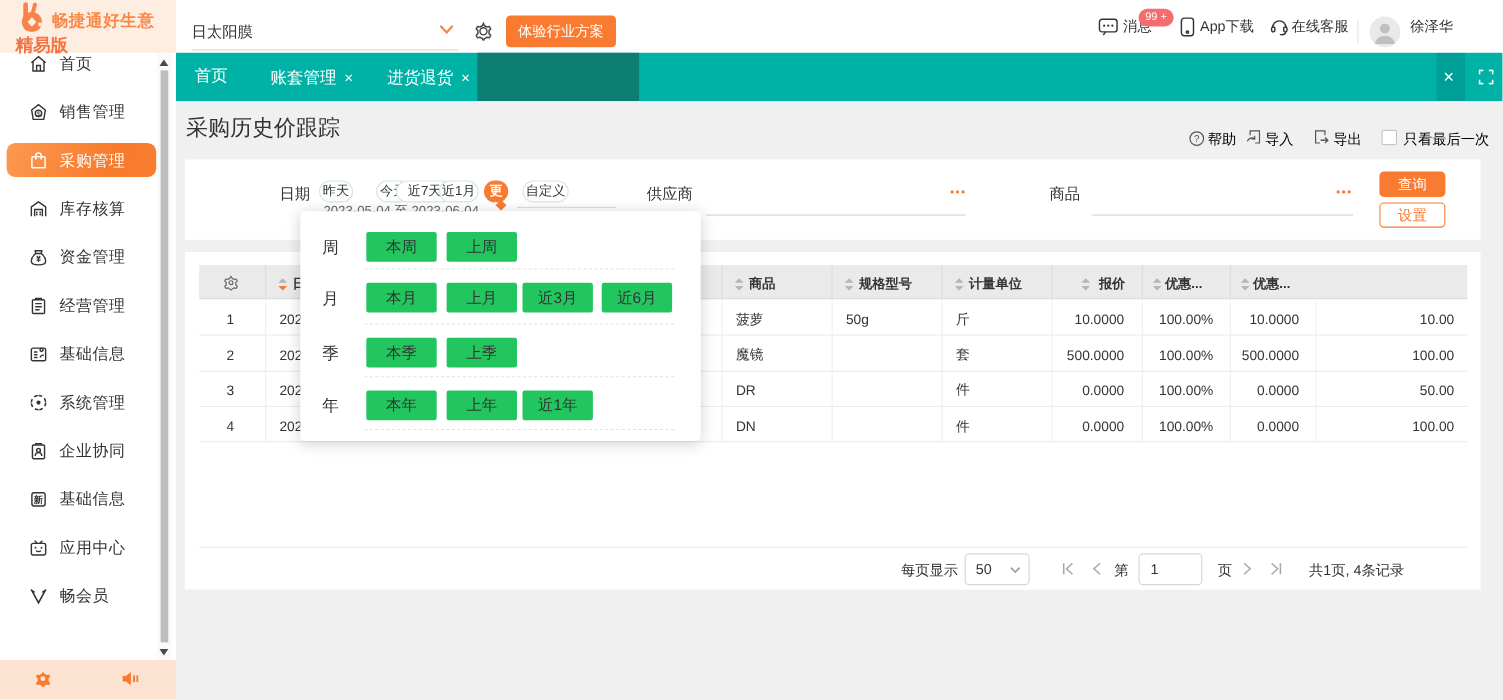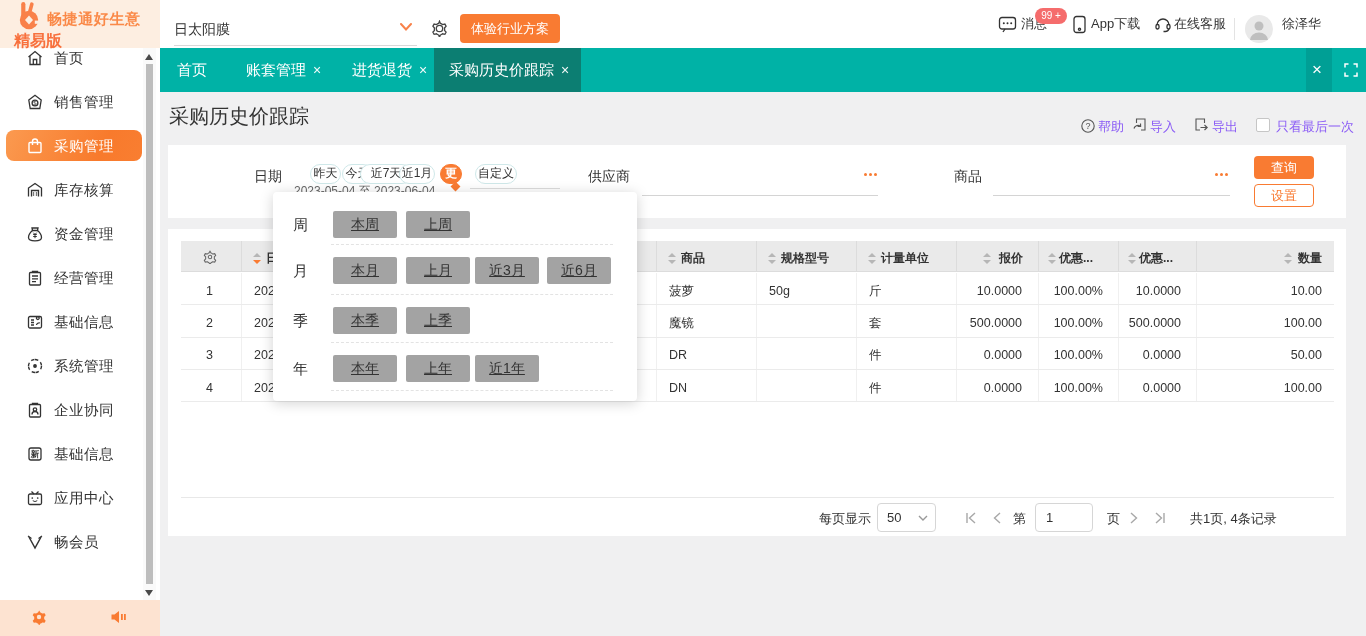--- a/index.html
+++ b/index.html
@@ -33,21 +33,21 @@
 
 #tabbar { position:absolute; left:160px; top:48px; width:1206px; height:44px; background:#00b2a6; }
 #tabbar .tab { position:absolute; top:0; height:44px; line-height:44px; color:#fff; font-size:15px; white-space:nowrap; }
 #tabbar .tab .x { font-size:14px; margin-left:7px; opacity:.95; }
 #tab-active { position:absolute; left:274px; top:0; width:147px; height:44px; background:#0c7e72; }
 #tabx-bg { position:absolute; left:1146px; top:0; width:26px; height:44px; background:rgba(0,0,0,0.10); }
 
 
 #content { position:absolute; left:160px; top:92px; width:1206px; height:544px; background:#f0f0f1; }
 #pgtitle { position:absolute; left:9px; top:11px; font-size:20px; color:#333; }
-.util { position:absolute; top:26px; font-size:13px; color:#8b5cf6; }
+.util { position:absolute; top:26px; font-size:13px; color:#000000; }
 #chk { position:absolute; left:1096px; top:26px; width:14px; height:14px; border:1px solid #c6c6c6; border-radius:2px; background:#fff; }
 
 #fpanel { position:absolute; left:8px; top:53px; width:1178px; height:73px; background:#fff; }
 .flabel { position:absolute; font-size:14px; color:#333; top:23px; }
 .pill { position:absolute; top:19px; height:20px; border:1px solid #cfe8e9; border-radius:10px; font-size:12px; color:#333; text-align:center; line-height:17px; background:#fff; }
 .pill.more { background:#f97b32; border-color:#f97b32; color:#fff; font-weight:bold; }
 #drange { position:absolute; left:126px; top:38px; font-size:12px; color:#666; }
 .uline { position:absolute; top:50px; border-top:1px solid #d4d4d4; }
 .dots { position:absolute; top:28px; width:14px; height:4px; }
 .dots i { position:absolute; top:0; width:3px; height:3px; border-radius:50%; background:#f97b32; }
@@ -70,21 +70,21 @@
 #pgline { position:absolute; left:13px; top:268px; width:1153px; border-top:1px solid #e8e8e8; }
 .pgt { position:absolute; font-size:13px; color:#333; top:281px; }
 #psel { position:absolute; left:709px; top:274px; width:59px; height:29px; border:1px solid #d6d6d6; border-radius:4px; background:#fff; font-size:13px; color:#333; line-height:27px; padding-left:9px; }
 #pinput { position:absolute; left:867px; top:274px; width:58px; height:29px; border:1px solid #d6d6d6; border-radius:4px; background:#fff; font-size:13px; color:#333; line-height:27px; padding-left:10px; }
 .pgicon { position:absolute; top:281px; }
 
 
 #ddown { position:absolute; left:113px; top:100px; width:364px; height:209px; background:#fff; border-radius:4px; box-shadow:0 2px 14px rgba(0,0,0,0.18); }
 
 #ddown .dl { position:absolute; left:20px; font-size:15px; color:#333; }
-#ddown .dp { position:absolute; width:64px; height:27px; background:#a3a3a3; font-size:14px; color:#333; text-align:center; line-height:27px; border-radius:2px;text-decoration:underline; }
+#ddown .dp { position:absolute; width:64px; height:27px; background:#22c55e; font-size:14px; color:#333; text-align:center; line-height:27px; border-radius:2px; }
 #ddown .dash { position:absolute; left:58px; width:282px; border-top:1px dashed #e3e3e3; }
 </style>
 </head>
 <body>
 
 <div id="sidebar">
   <div id="logo">
     <svg width="25" height="29" viewBox="0 0 25 29" style="position:absolute;left:16px;top:2px;">
       <g stroke="#f9814a" fill="none" stroke-linecap="round">
         <path d="M7.3 2.2 L7.3 14" stroke-width="4.2"></path>
@@ -251,21 +251,20 @@
         <path d="M5 25 a9 7.5 0 0 1 18 0 Z" fill="#bfbfbf"></path>
       </svg></div>
   <div class="topright" style="left:1122px; line-height:48px;">徐泽华</div>
 </div>
 
 <div id="tabbar">
   <div id="tab-active"></div>
   <div class="tab" style="left:17px;">首页</div>
   <div class="tab" style="left:86px;">账套管理<span class="x">×</span></div>
   <div class="tab" style="left:192px;">进货退货<span class="x">×</span></div>
-  <div class="tab" style="left:289px;">采购历史价跟踪<span class="x">×</span></div>
   <div id="tabx-bg"></div>
   <div class="tab" style="left:1152px; font-size:17px;">×</div>
   <svg width="14" height="14" viewBox="0 0 14 14" style="position:absolute;left:1184px;top:15px;" fill="none" stroke="#fff" stroke-width="1.5">
       <path d="M1 4.5 L1 1 L4.5 1 M9.5 1 L13 1 L13 4.5 M13 9.5 L13 13 L9.5 13 M4.5 13 L1 13 L1 9.5"></path>
     </svg>
 </div>
 
 <div id="content">
   <div id="pgtitle">采购历史价跟踪</div>
 
@@ -282,21 +281,21 @@
   <svg width="13" height="15" viewBox="0 0 13 15" style="position:absolute;left:1035px;top:26px;" fill="none" stroke="#555" stroke-width="1.1">
       <path d="M9.5 5 L9.5 1 L1 1 L1 12 L5 12"></path>
       <path d="M5.5 9.5 L12 9.5 M9.5 7 L12.2 9.5 L9.5 12" stroke-width="1.2"></path>
     </svg>
   <div class="util" style="left:1052px;">导出</div>
   <div id="chk"></div>
   <div class="util" style="left:1116px;">只看最后一次</div>
 
   <div id="fpanel">
     <div class="flabel" style="left:86px;">日期</div>
-    <div class="pill" style="left:122px; width:31px;margin-left:20px;">昨天</div>
+    <div class="pill" style="left:122px; width:31px;">昨天</div>
     <div class="pill" style="left:174px; width:31px;">今天</div>
     <div class="pill" style="left:192px; width:52px;">近7天</div>
     <div class="pill" style="left:231px; width:36px;">近1月</div>
     <div class="pill more" style="left:272px; width:22px;">更多</div>
     <div class="pill" style="left:307px; width:42px;">自定义</div>
     <div id="drange">2023-05-04 至 2023-06-04</div>
     <div style="position:absolute; left:283.5px; top:37.5px; width:7px; height:7px; background:#f97b32; transform:rotate(45deg);"></div>
     <div style="position:absolute; left:302px; top:43px; width:90px; border-top:1px solid #dcdcdc;"></div>
     <div class="flabel" style="left:420px;">供应商</div>
     <div class="uline" style="left:474px; width:236px;"></div>
@@ -365,27 +364,20 @@
             <i class="d"></i>
           </div>
           <div class="htxt" style="left:20px;">优惠...</div>
         </div>
       <div class="hcell" style="left:937px; width:78px;">
           <div class="sort" style="left:9px;">
             <i class="u"></i>
             <i class="d"></i>
           </div>
           <div class="htxt" style="left:20px;">优惠...</div>
-        </div>
-      <div class="hcell" style="left:1015px; width:138px;">
-          <div class="sort" style="right:42px;">
-            <i class="u"></i>
-            <i class="d"></i>
-          </div>
-          <div class="htxt" style="right:12px;">数量</div>
         </div>
     </div>
     <div id="tbody">
       <div class="vline" style="left:60px;"></div>
       <div class="vline" style="left:475px;"></div>
       <div class="vline" style="left:575px;"></div>
       <div class="vline" style="left:675px;"></div>
       <div class="vline" style="left:775px;"></div>
       <div class="vline" style="left:857px;"></div>
       <div class="vline" style="left:937px;"></div>

